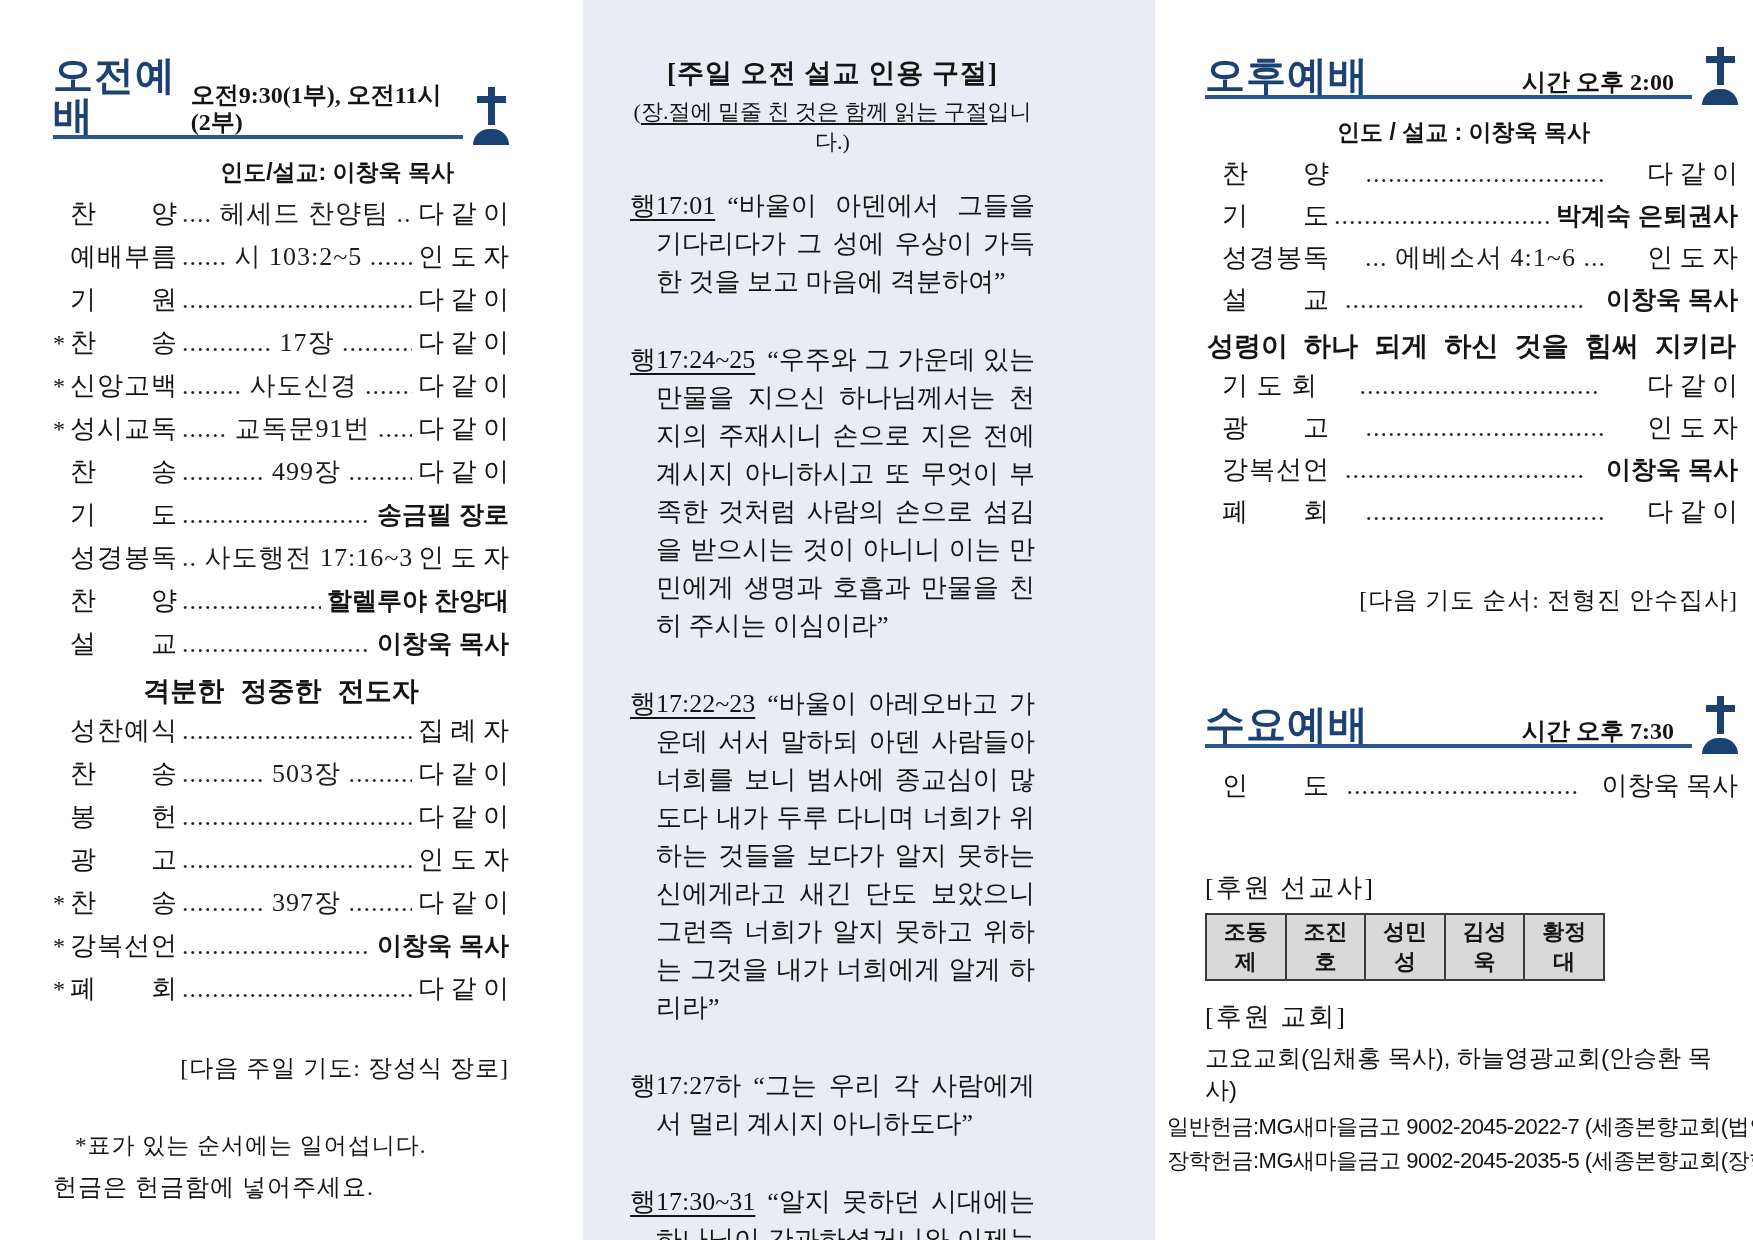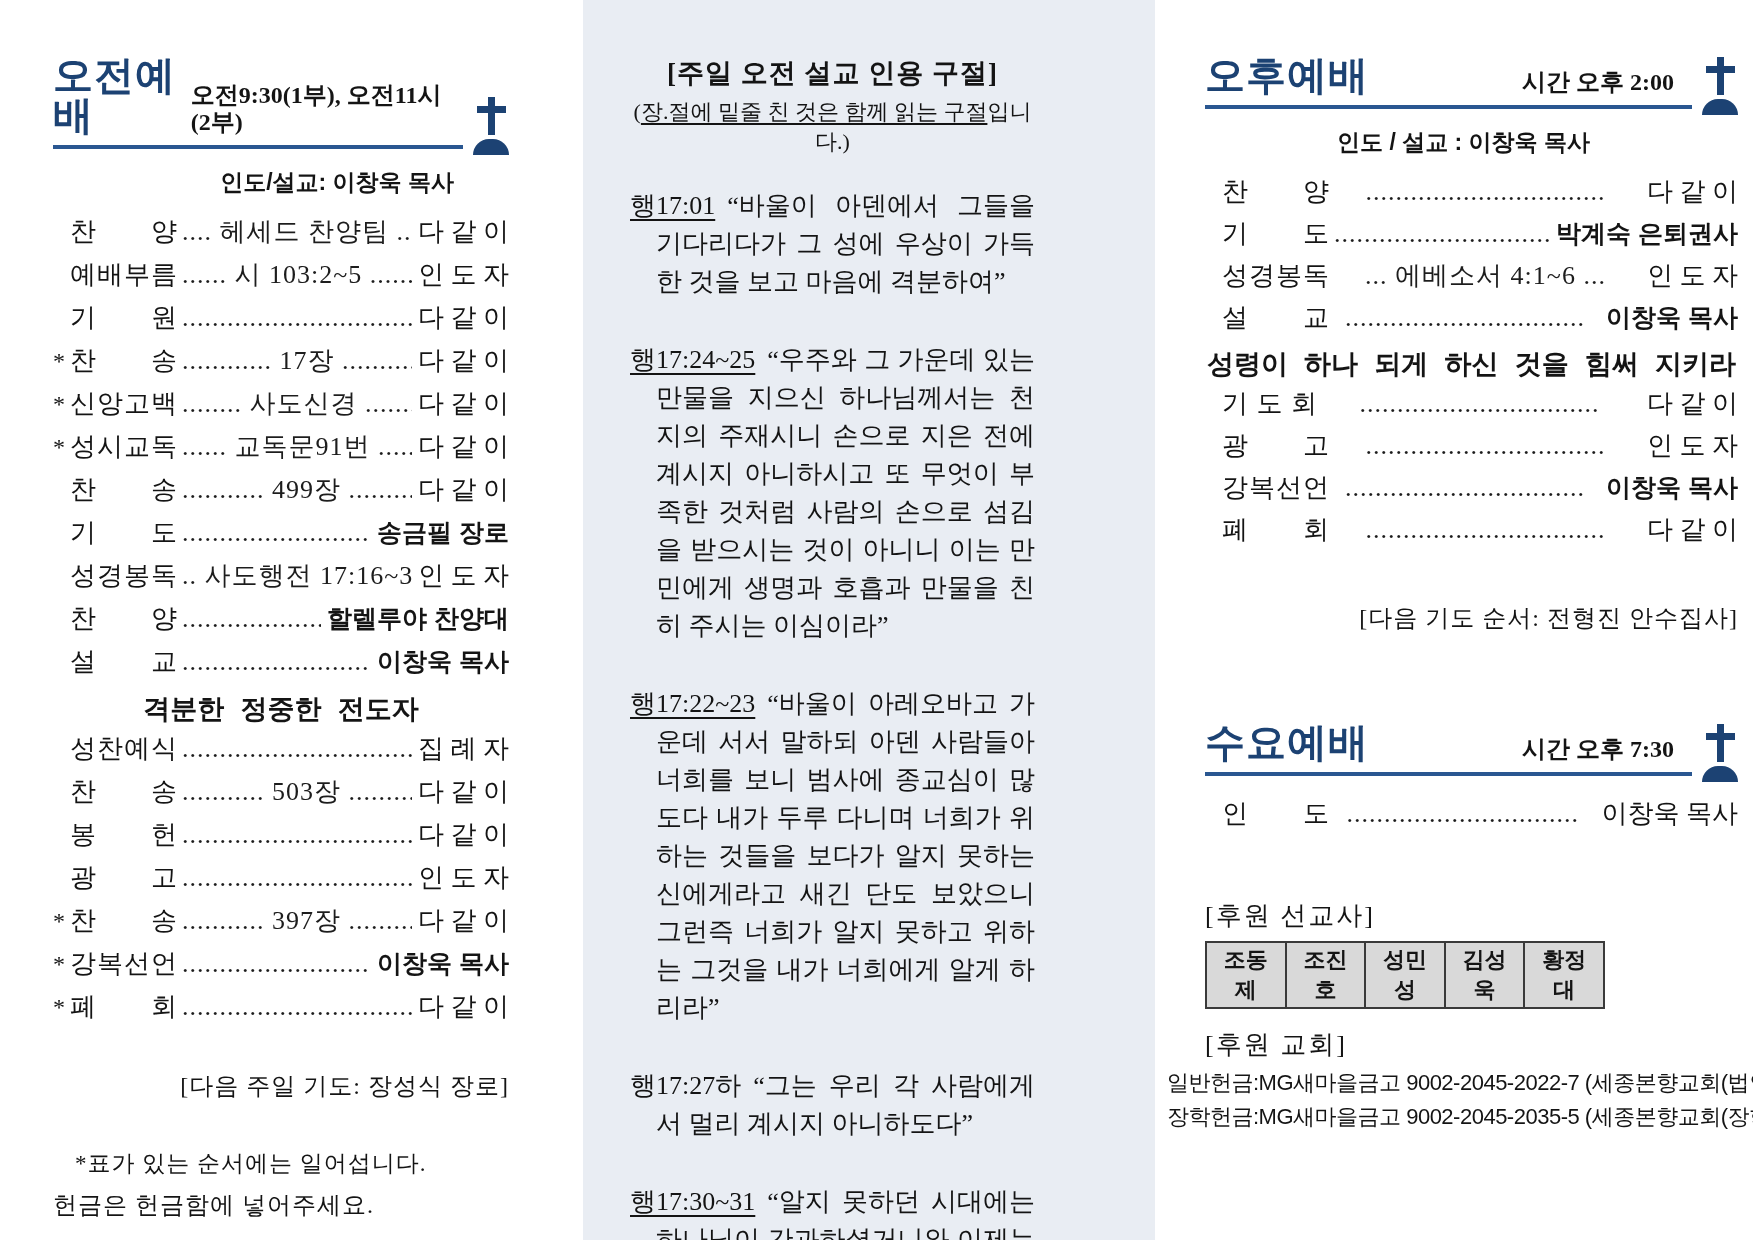--- a/index.html
+++ b/index.html
@@ -8,37 +8,37 @@
   .band{position:absolute;left:583px;top:0;width:572px;height:1240px;background:#e9edf3;}
 
   .col{position:absolute;top:55px;}
   .col-left{left:53px;width:456px;}
   .col-mid{left:630px;width:405px;}
   .col-right{left:1205px;width:533px;}
 
   
   .svc-header{position:relative;}
   .svc-header .rule{display:flex;align-items:flex-end;border-bottom:4px solid #2a5791;
-                    padding-bottom:10px;margin-right:46px;}
+                    padding-bottom:0;margin-right:46px;}
   .svc-title{font-family:"Liberation Sans","DejaVu Sans",sans-serif;font-weight:700;
              font-size:40px;color:#1c4273;letter-spacing:1px;line-height:1;}
   .svc-time{margin-left:auto;font-size:24px;font-weight:700;line-height:1.1;padding-right:18px;}
   .cross{position:absolute;right:0;bottom:-6px;width:36px;height:58px;}
   .cross .v{position:absolute;left:15px;top:0;width:7px;height:38px;background:#1c4273;}
   .cross .h{position:absolute;left:4px;top:9px;width:29px;height:7px;background:#1c4273;}
   .cross .m{position:absolute;left:0;bottom:0;width:36px;height:16px;background:#1c4273;
             border-radius:18px 18px 0 0;}
 
   .leader{text-align:right;font-family:"Liberation Sans","DejaVu Sans",sans-serif;
           font-weight:700;font-size:23px;margin-top:18px;}
   .col-left .leader{padding-right:55px;}
   .col-right .leader{padding-right:148px;}
 
   
-  .rows{margin-top:16px;}
+  .rows{margin-top:8px;}
   .svc-row{display:flex;align-items:baseline;height:43px;font-size:26px;}
   .col-right .svc-row{height:42px;}
   .ast{flex:none;width:17px;font-size:24px;}
   .lbl{flex:none;white-space:pre;letter-spacing:1px;}
   .mid{flex:1;text-align:center;white-space:nowrap;overflow:hidden;letter-spacing:1px;color:#1d1d1d;padding:0 4px;}
   .rgt{flex:none;padding-left:6px;white-space:pre;}
   .rgt.bold{font-family:"Liberation Sans","DejaVu Sans",sans-serif;font-weight:700;font-size:25px;}
   .sermon{height:44px;display:flex;align-items:center;justify-content:center;
           font-family:Liberation Mono, monospace;font-weight:700;font-size:27px;}
 
@@ -327,19 +327,20 @@
             <th>조동제</th>
             <th>조진호</th>
             <th>성민성</th>
             <th>김성욱</th>
             <th>황정대</th>
           </tr>
     </tbody>
       </table>
 
     <div class="list-heading" style="margin-top:18px">[후원 교회]</div>
+    <div class="churches">고요교회(임채홍 목사), 하늘영광교회(안승환 목사)</div>
 
     <div class="accounts">
       <div class="acct-line">일반헌금:MG새마을금고 9002-2045-2022-7 (세종본향교회(법인))</div>
       <div class="acct-line">장학헌금:MG새마을금고 9002-2045-2035-5 (세종본향교회(장학금))</div>
     </div>
   </div>
 </div>
 
 </body></html>

